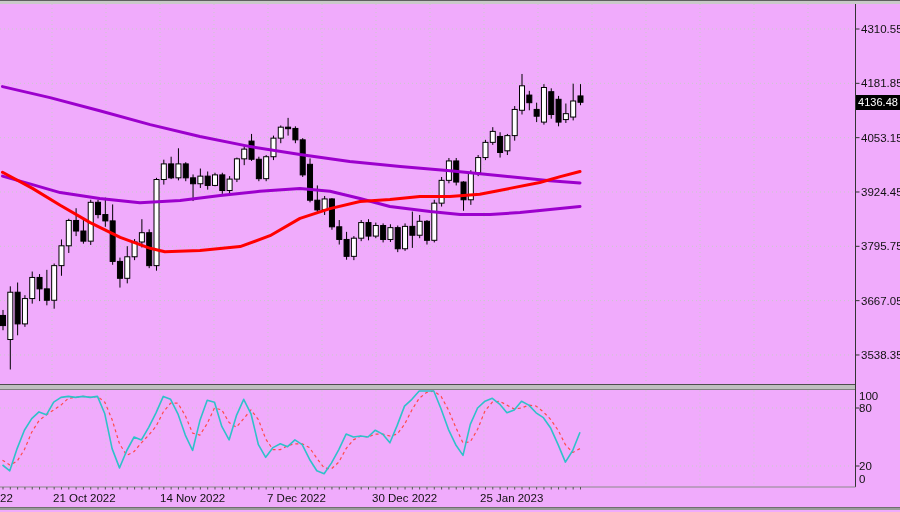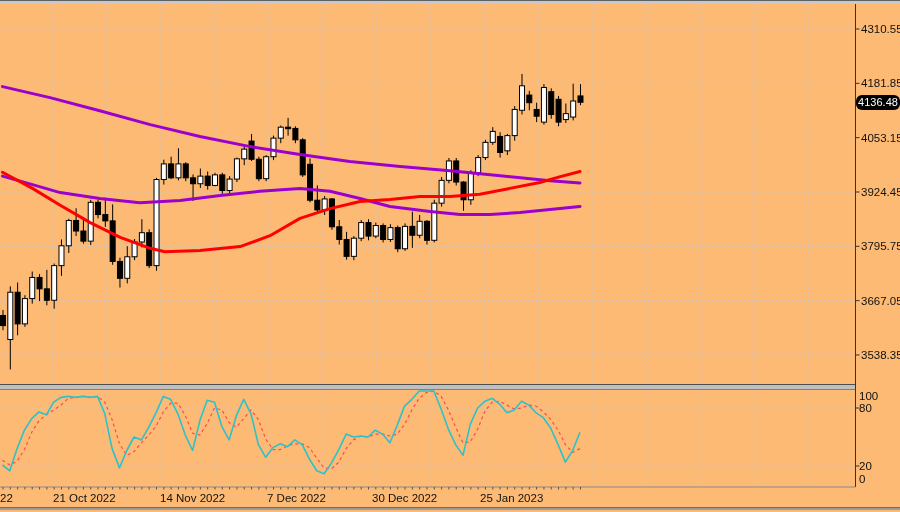--- a/index.html
+++ b/index.html
@@ -1,16 +1,16 @@
 <!DOCTYPE html>
 <html><head>
 <meta charset="utf-8">
 <style>
   html,body{margin:0;padding:0;background:#fff;}
-  .window{position:relative;width:900px;height:512px;background:#fdba74;overflow:hidden;
+  .window{position:relative;width:900px;height:512px;background:#f0abfc;overflow:hidden;
           font-family:"Liberation Sans", sans-serif;}
   .top-edge{position:absolute;left:0;top:0;width:900px;height:4px;
             background:#c9c9c9;border-top:1px solid #5f5f5f;box-sizing:border-box;}
   .bottom-edge{position:absolute;left:0;top:507px;width:900px;height:3px;
             background:#9a9a9a;border-top:1px solid #6e6e6e;box-sizing:border-box;}
   svg{position:absolute;left:0;top:0;}
   .price-tag{position:absolute;left:856px;width:44px;height:15px;background:#000;
              color:#fff;font-size:11px;line-height:15px;text-align:center;
              font-family:"Liberation Sans", sans-serif;}
 </style>
@@ -339,15 +339,15 @@
         <line x1="573.18" y1="487" x2="573.18" y2="489.5" stroke="#555" stroke-width="1"></line>
         <line x1="580.49" y1="487" x2="580.49" y2="489.5" stroke="#555" stroke-width="1"></line>
         <text x="0" y="502" font-size="11.5" font-family="&quot;Liberation Sans&quot;,sans-serif" fill="#111111">22</text>
         <text x="53" y="502" font-size="11.5" font-family="&quot;Liberation Sans&quot;,sans-serif" fill="#111111">21 Oct 2022</text>
         <text x="160" y="502" font-size="11.5" font-family="&quot;Liberation Sans&quot;,sans-serif" fill="#111111">14 Nov 2022</text>
         <text x="267" y="502" font-size="11.5" font-family="&quot;Liberation Sans&quot;,sans-serif" fill="#111111">7 Dec 2022</text>
         <text x="372" y="502" font-size="11.5" font-family="&quot;Liberation Sans&quot;,sans-serif" fill="#111111">30 Dec 2022</text>
         <text x="480" y="502" font-size="11.5" font-family="&quot;Liberation Sans&quot;,sans-serif" fill="#111111">25 Jan 2023</text>
       </g>
     </svg>
-  <div class="price-tag" id="price-tag" style="top: 95px; background: rgb(0, 0, 0); color: rgb(255, 255, 255); border-radius: 6px;">4136.48</div>
+  <div class="price-tag" id="price-tag" style="top: 95px; background: rgb(0, 0, 0); color: rgb(255, 255, 255);">4136.48</div>
   <div class="bottom-edge"></div>
 </div>
 
 </body></html>

